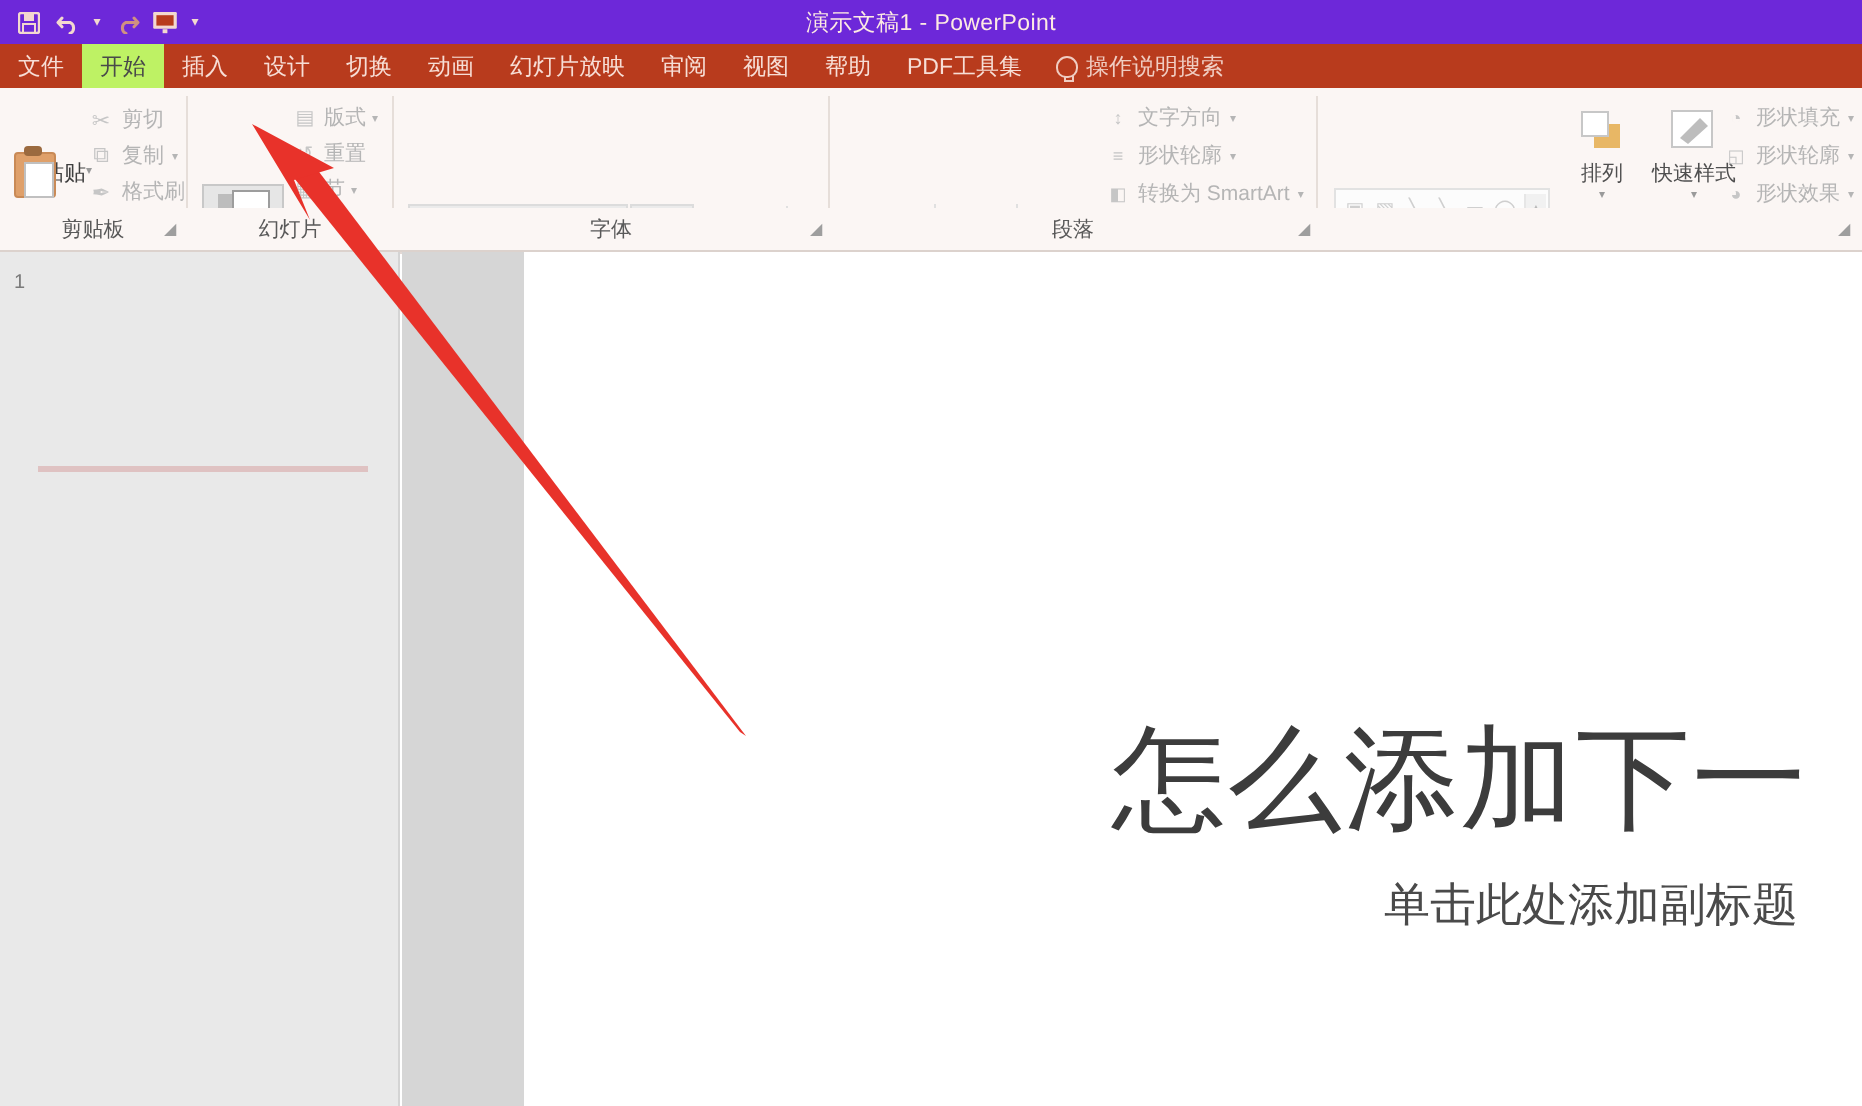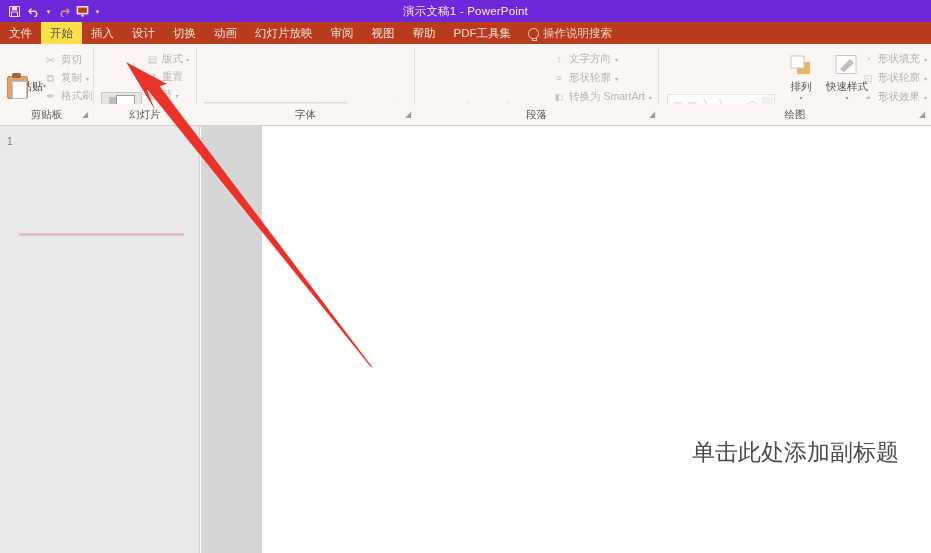--- a/index.html
+++ b/index.html
@@ -30,21 +30,21 @@
 
   
   .tabstrip{
     position:absolute;left:0;top:22px;width:931px;height:22px;
     background:#b83b1d;display:flex;align-items:flex-end;
   }
   .tab{
     height:22px;padding:0 9px;display:flex;align-items:center;
     font-size:11.5px;color:#f7ded6;white-space:nowrap;cursor:default;
   }
-  .tab.active{background:#fde047;color:#4a4a4a;}
+  .tab.active{background:#bef264;color:#4a4a4a;}
   .tellme{
     display:flex;align-items:center;gap:4px;padding:0 8px;height:22px;
     font-size:11.5px;color:#f0cdc2;
   }
   .bulb{
     width:11px;height:11px;border:1.2px solid #f0cdc2;border-radius:50% 50% 45% 45%;
     position:relative;box-sizing:border-box;
   }
   .bulb:after{
     content:"";position:absolute;left:3px;bottom:-3px;width:3px;height:2px;
@@ -429,33 +429,33 @@
     <div class="dlauncher" style="left:82px;">◢</div>
 
     <div class="glabel" style="left:94px;width:102px;">幻灯片</div>
 
     <div class="glabel" style="left:197px;width:217px;">字体</div>
     <div class="dlauncher" style="left:405px;">◢</div>
 
     <div class="glabel" style="left:415px;width:243px;">段落</div>
     <div class="dlauncher" style="left:649px;">◢</div>
 
-    <div class="glabel" style="left:659px;width:272px;">绘图</div>
     <div class="dlauncher" style="left:919px;">◢</div>
   </div>
 
   <div class="thumbpane"></div>
   <div class="thumbnum">1</div>
   <div class="thumbsel"></div>
 
   <div class="midgap"></div>
 
   <div class="canvas">
     
   </div>
+  <div class="slidetitle">怎么添加下一</div>
   <div class="subtext">单击此处添加副标题</div>
 
   <svg class="arrowlayer" viewBox="0 0 931 553">
     <defs>
       <linearGradient id="arrGrad" x1="0" y1="0" x2="1" y2="1">
         <stop offset="0%" stop-color="#e8322a"></stop>
         <stop offset="100%" stop-color="#e8322a"></stop>
       </linearGradient>
     </defs>
 

